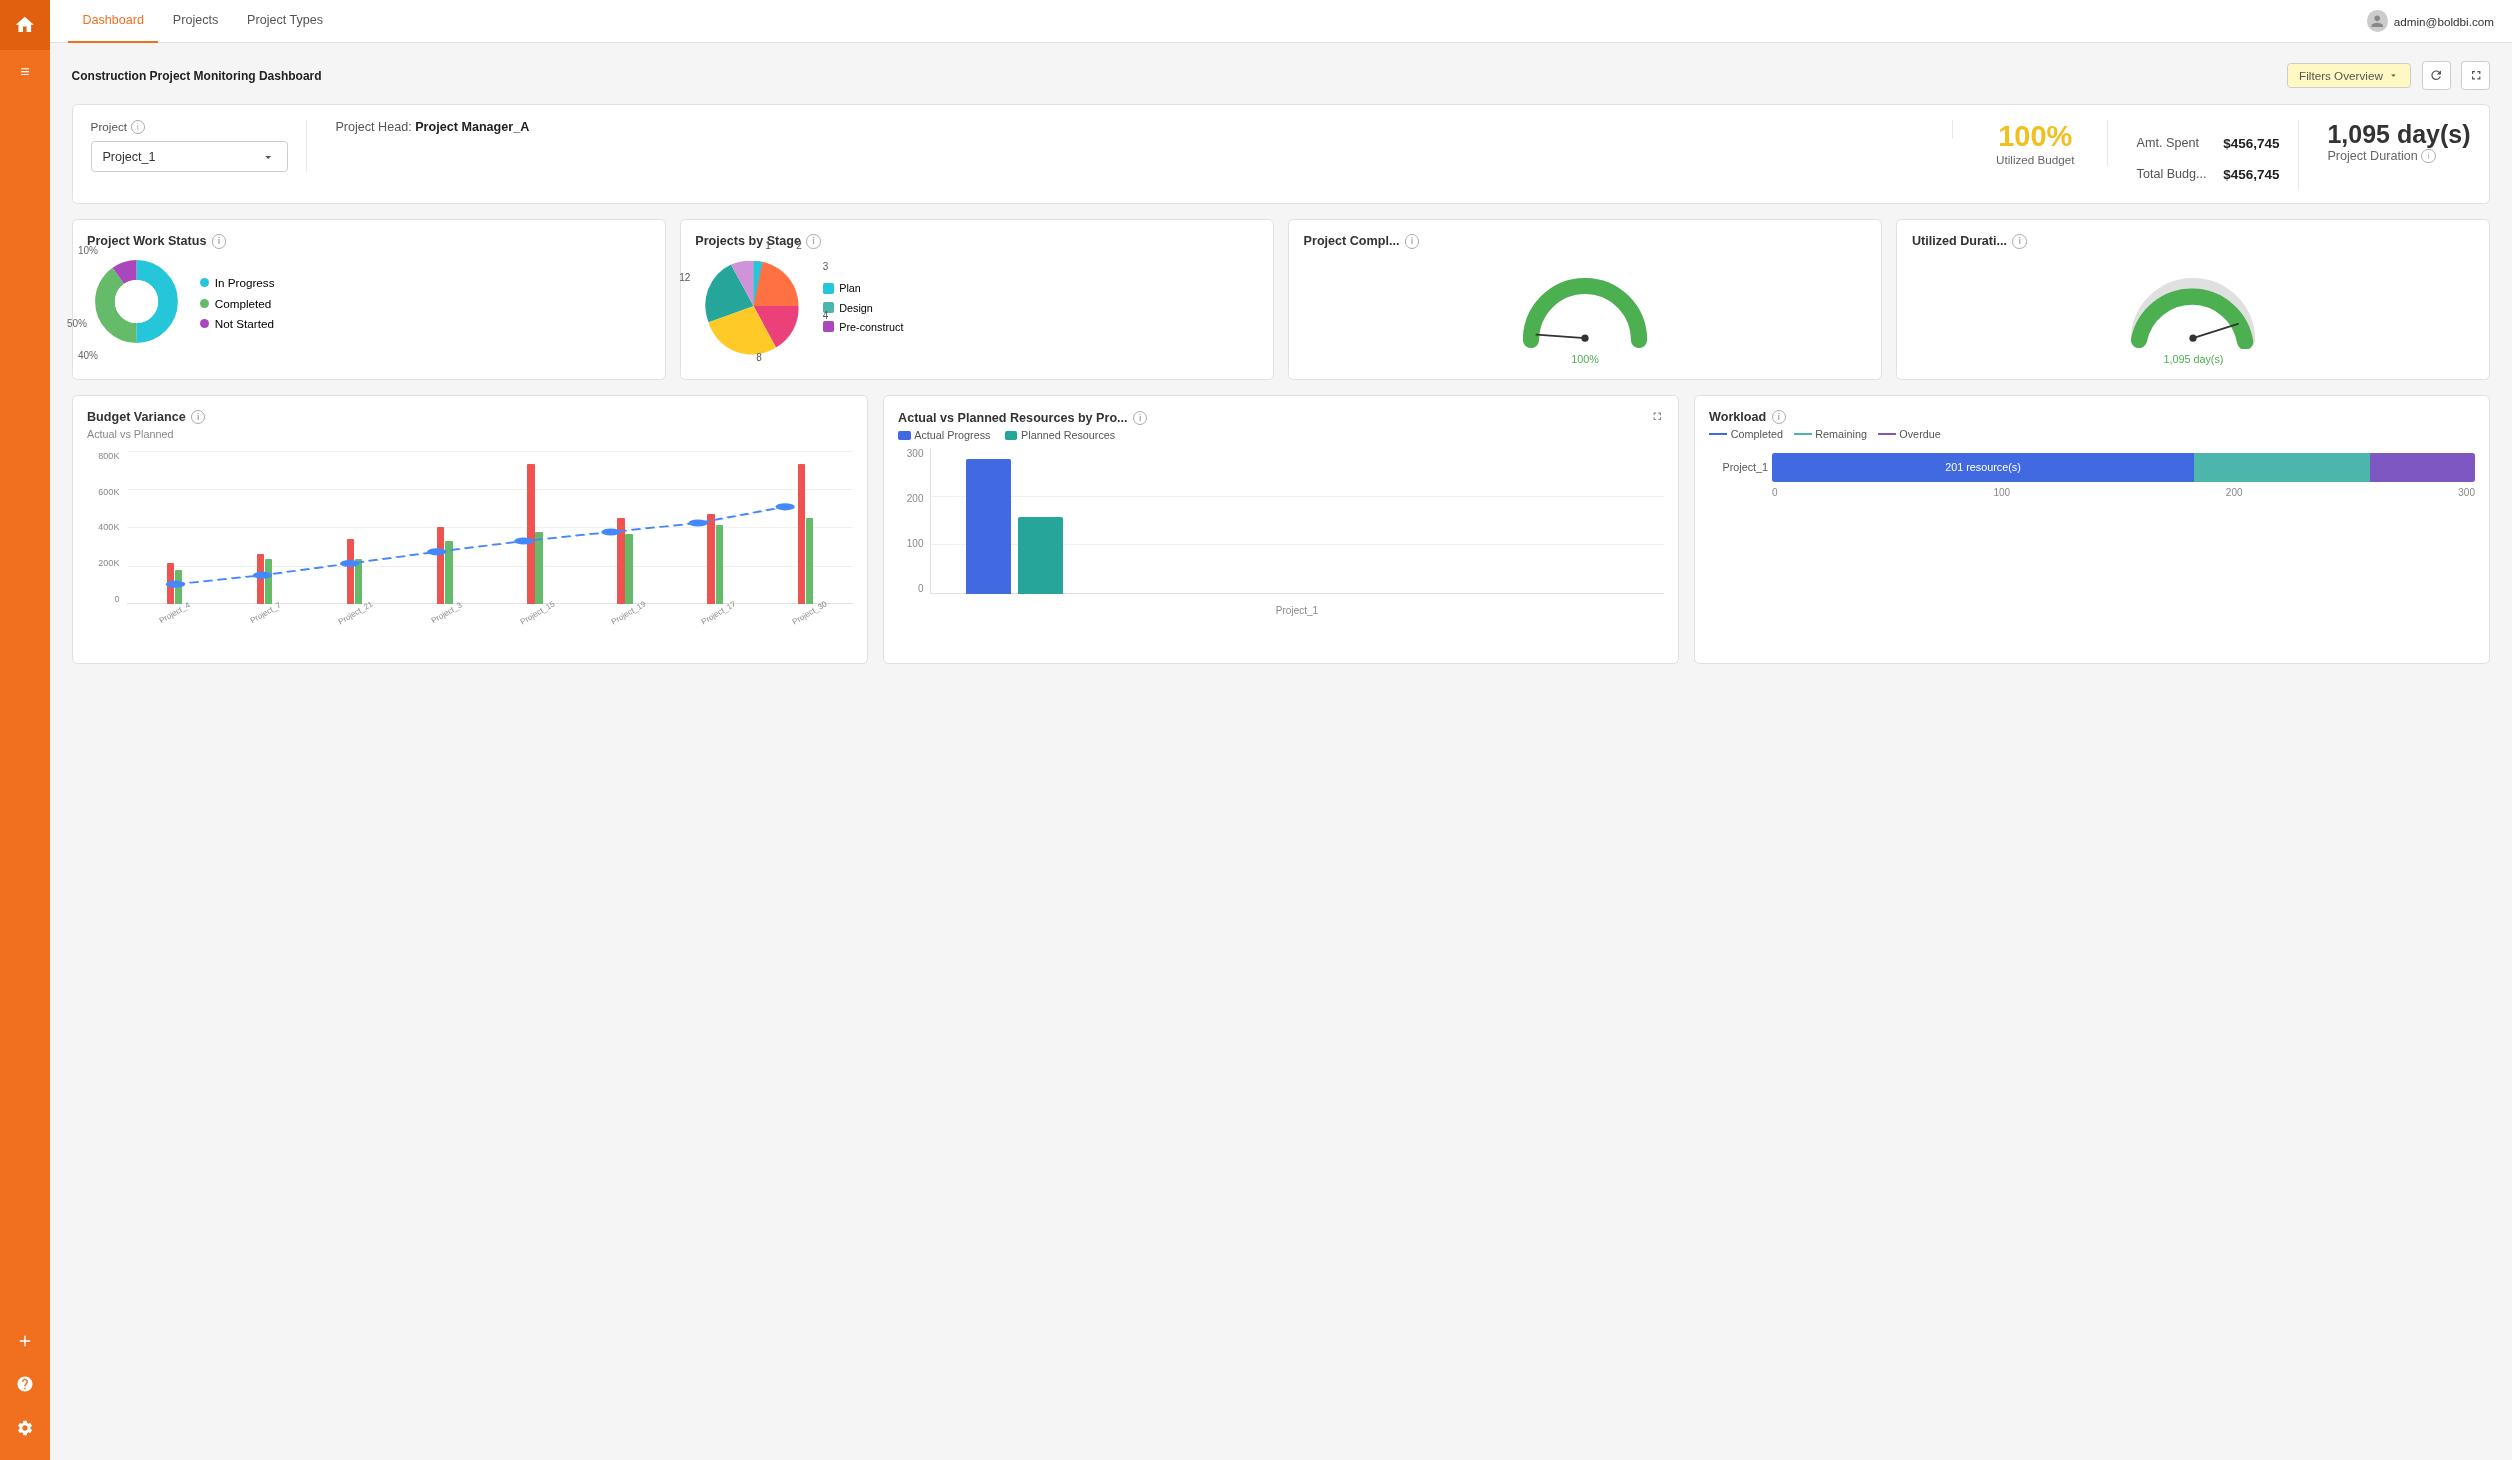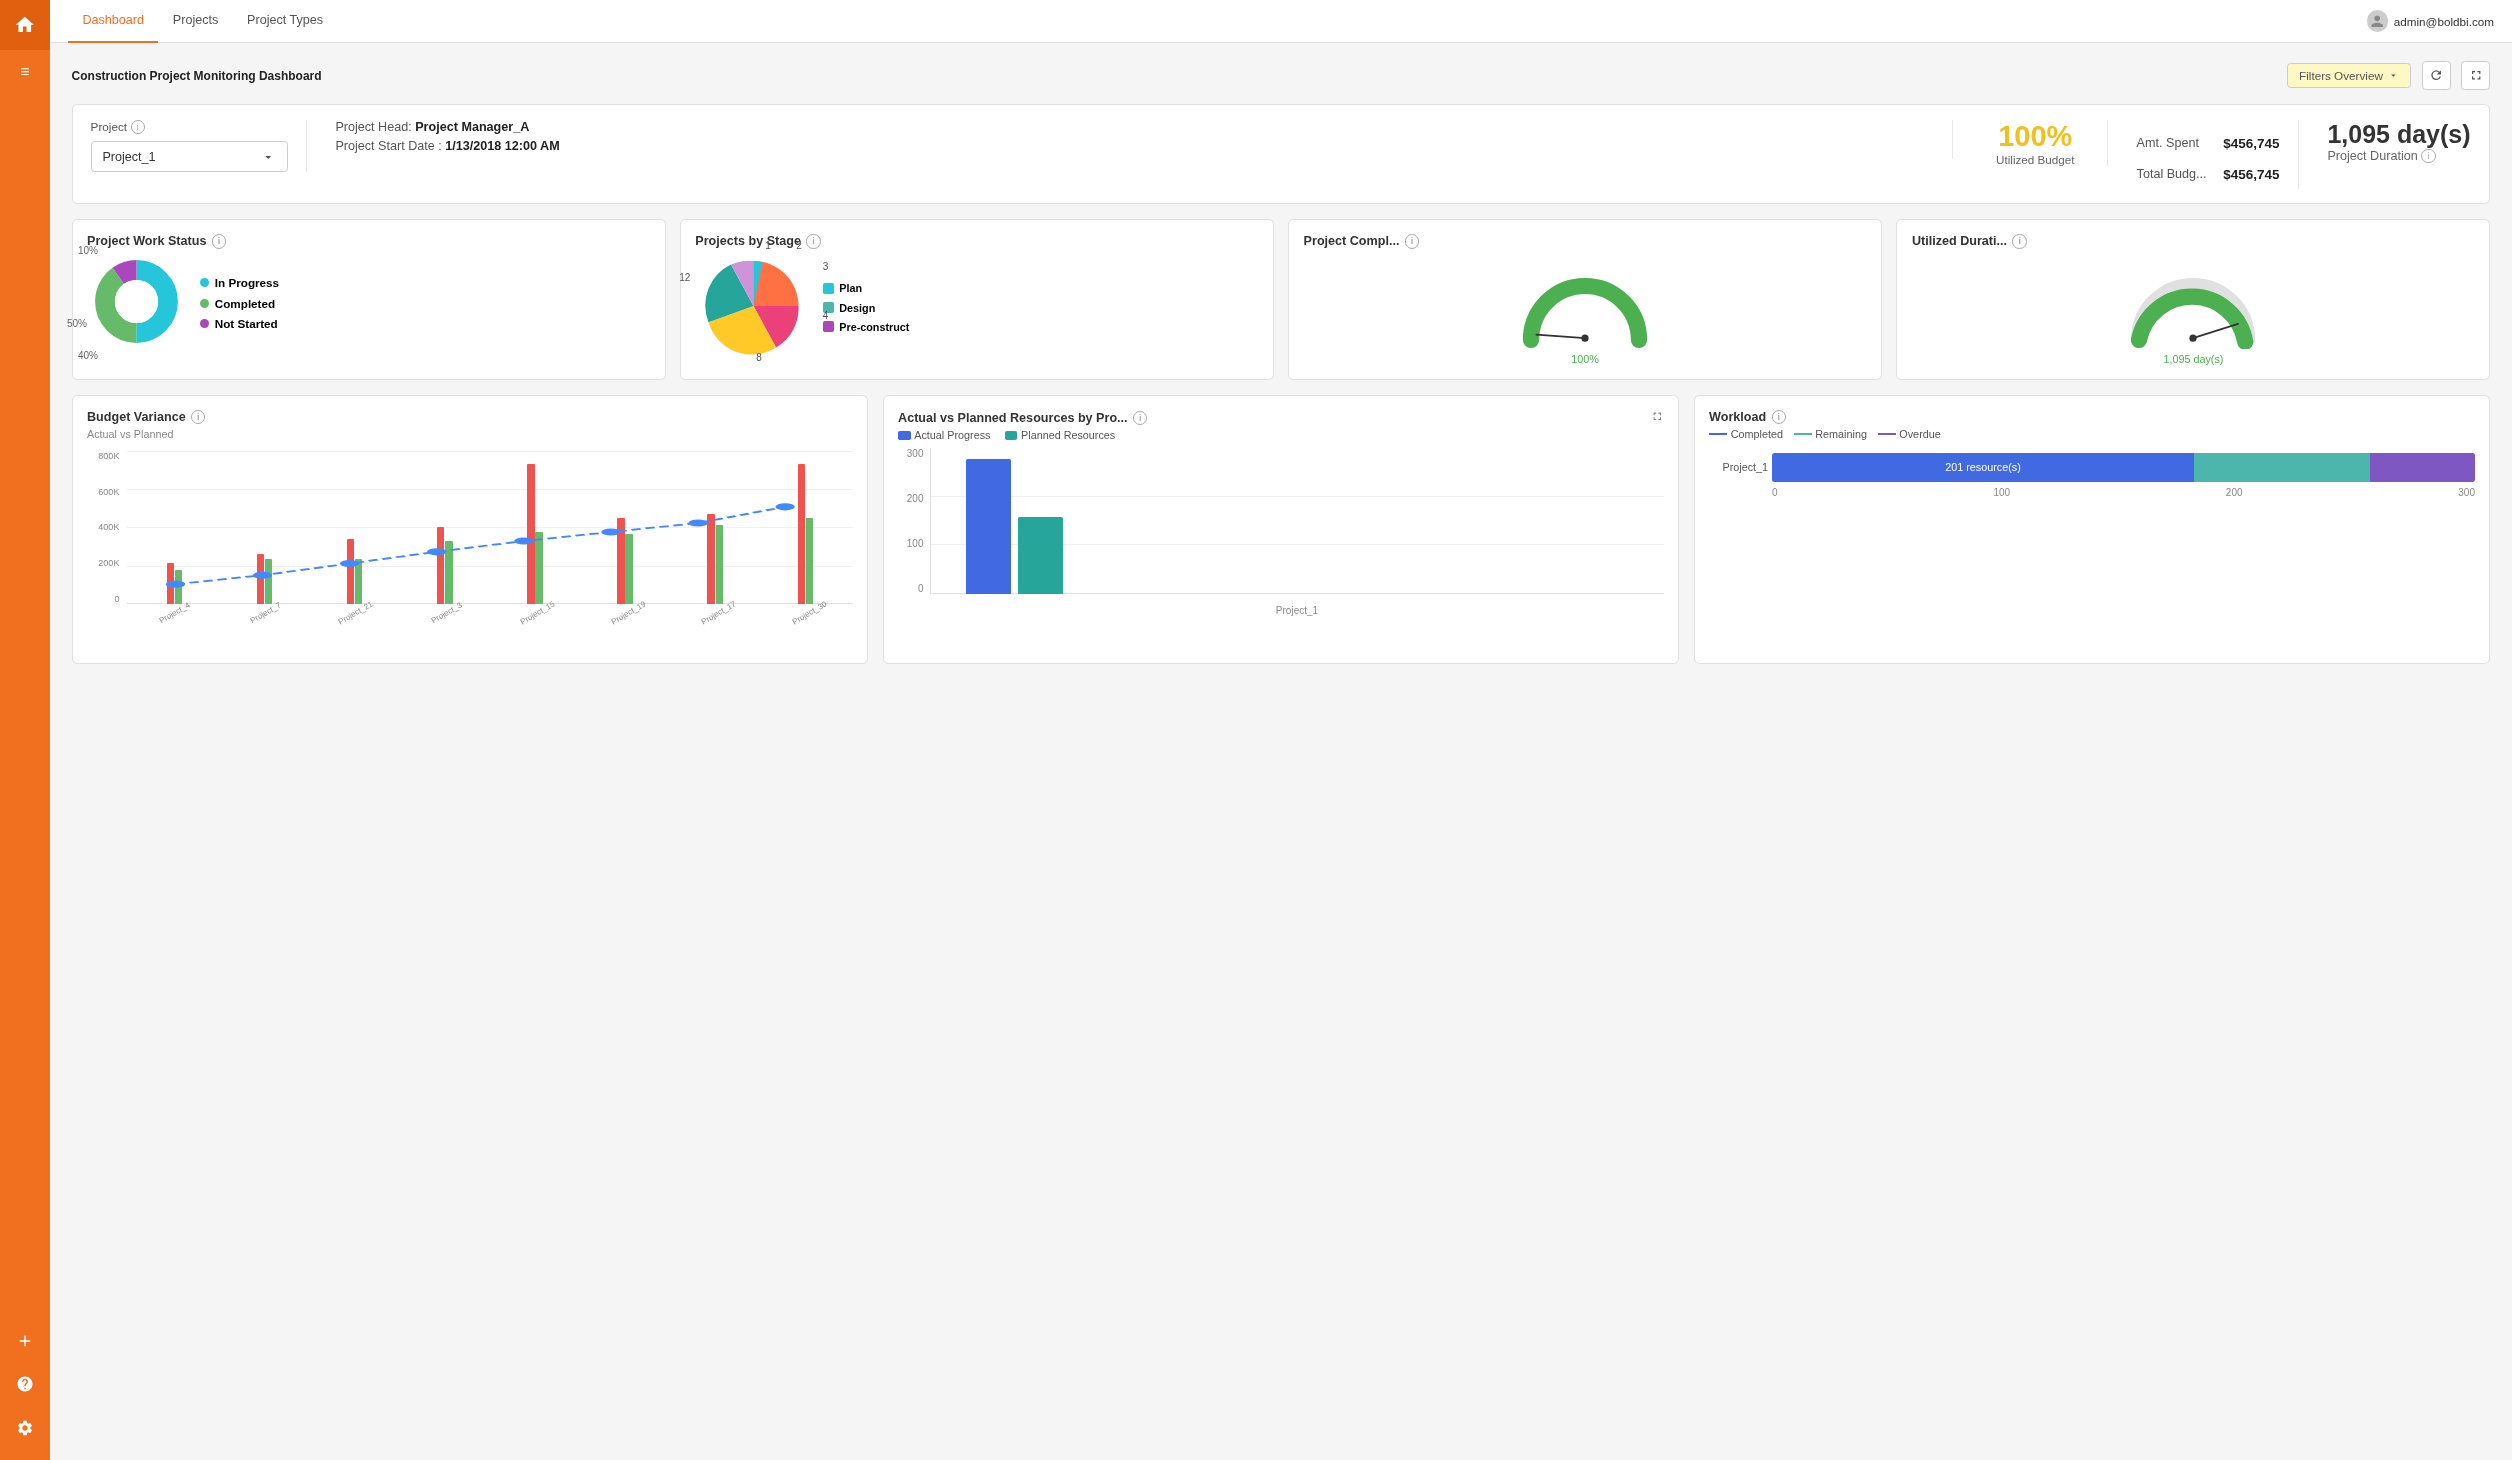--- a/index.html
+++ b/index.html
@@ -238,21 +238,21 @@
       margin-left: auto; cursor: pointer; color: #888; font-size: 12.6px;
     }
 
     
     .donut-container {
       display: flex;
       align-items: center;
       gap: 14.4px;
     }
     .donut-svg { flex-shrink: 0; }
-    .legend { display: flex; flex-direction: column; gap: 7.2px; font-size: 11.7px; font-weight: bold; }
+    .legend { display: flex; flex-direction: column; gap: 7.2px; font-size: 11.7px; }
     .legend-item { display: flex; align-items: center; gap: 5.4px; }
     .legend-dot {
       width: 10.8px; height: 10.8px; border-radius: 50%;
     }
 
     
     .gauge-container {
       display: flex;
       flex-direction: column;
       align-items: center;
@@ -373,24 +373,20 @@
               <path d="M7 10l5 5 5-5z"></path>
             </svg>
         </div>
       </div>
 
       <div class="info-card-details">
         <div class="type-line">
           <span>Project Head:</span>
           <strong>Project Manager_A</strong>
         </div>
-        <div class="type-line">
-          <span>Project Start Date :</span>
-          <strong>1/13/2018 12:00 AM</strong>
-        </div>
       </div>
 
       <div class="info-card-budget-pct">
         <div class="budget-pct-value">100%</div>
         <div class="budget-pct-label">Utilized Budget</div>
       </div>
 
       <div class="info-card-amounts">
         <div class="amount-row">
           <span class="lbl">Amt. Spent</span>

